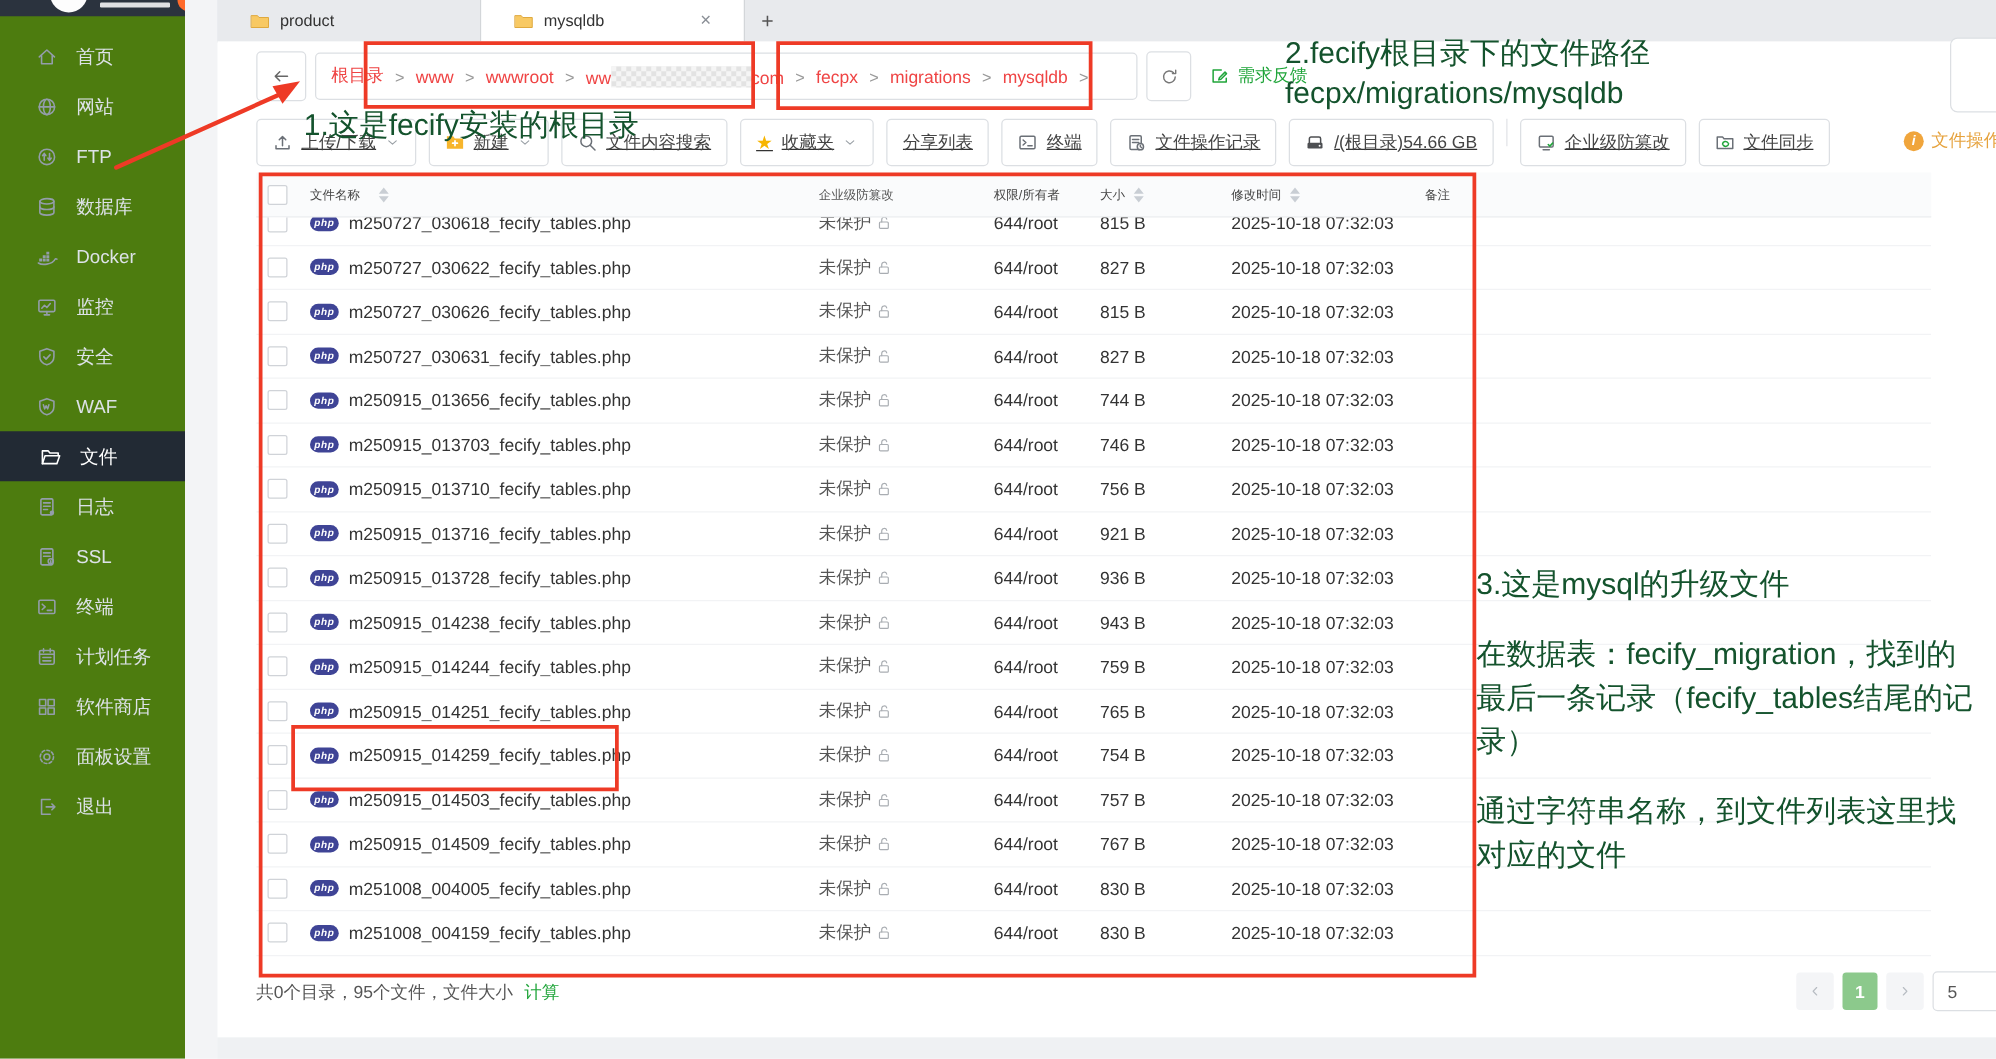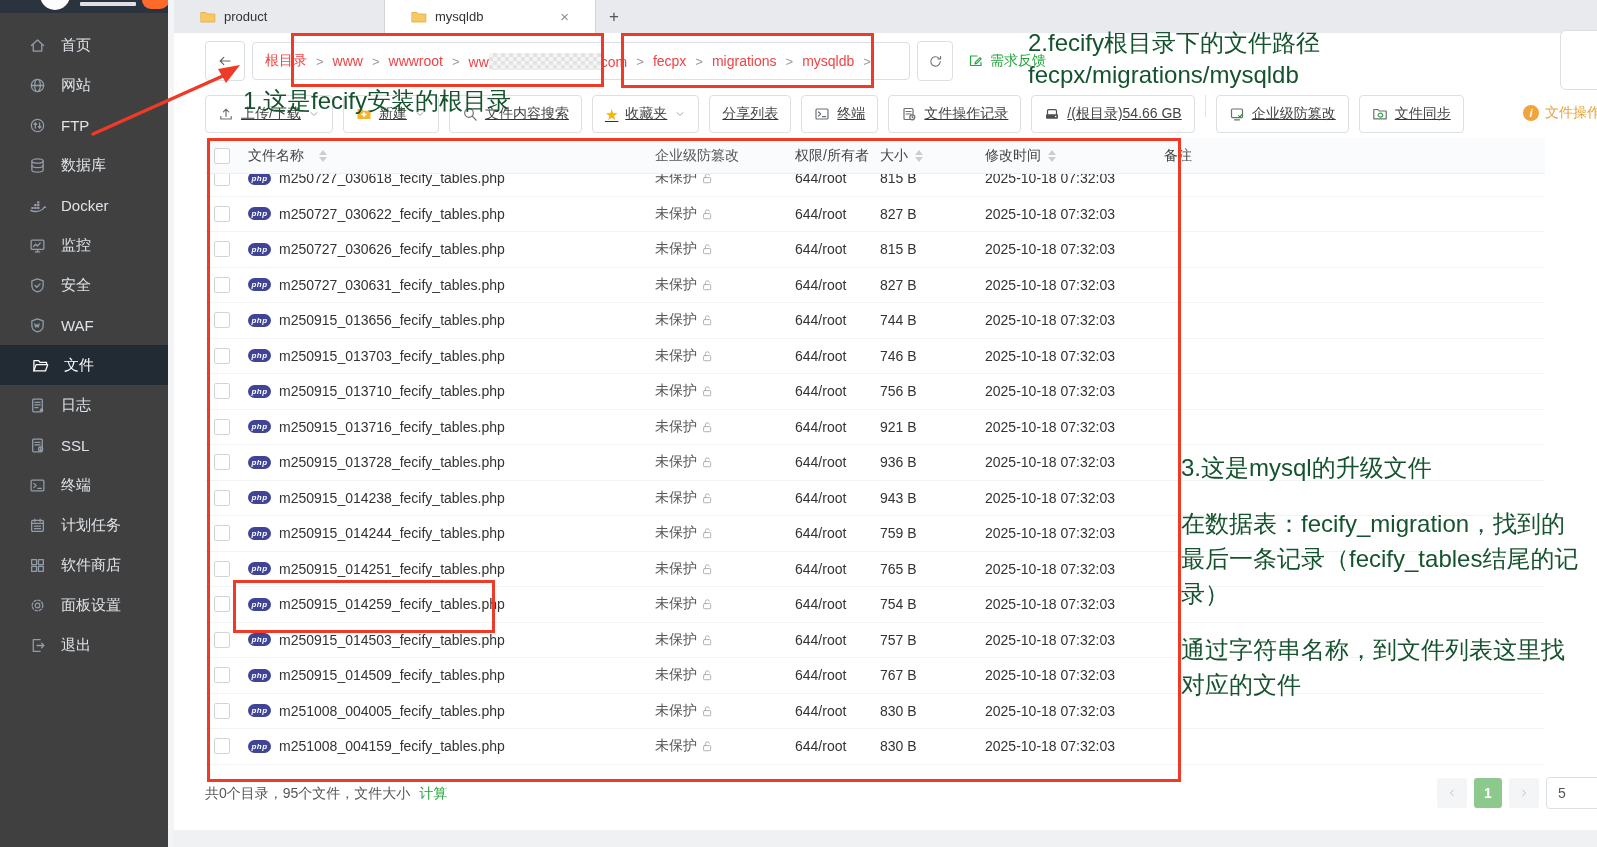--- a/index.html
+++ b/index.html
@@ -2,21 +2,21 @@
 <html><head>
 <meta charset="utf-8">
 <style>
   html,body{margin:0;padding:0;}
   body{
     width:1597px;height:847px;position:relative;overflow:hidden;
     font-family:"Liberation Sans","DejaVu Sans",sans-serif;
     background:#f3f4f6;font-size:14px;color:#333;
   }
   
-  .sidebar{position:absolute;left:0;top:0;bottom:0;width:168px;background:#404040;z-index:5;}
+  .sidebar{position:absolute;left:0;top:0;bottom:0;width:148px;background:#4d7c0f;z-index:5;}
   .logo-row{height:13px;background:#2b333e;position:relative;overflow:hidden;}
   .logo-circle{position:absolute;left:40px;top:-20px;width:30px;height:30px;border-radius:50%;background:#fdfdfd;}
   .logo-textbar{position:absolute;left:80px;top:2px;width:56px;height:4px;background:rgba(255,255,255,.85);border-radius:1px;}
   .logo-badge{position:absolute;left:142px;top:-9px;width:27px;height:18px;border-radius:9px;background:#ff6a2b;}
   .side-menu{padding-top:12px;}
   .side-item{height:40px;display:flex;align-items:center;padding-left:29px;gap:15px;
     color:#dde2e8;font-size:15px;cursor:pointer;}
   .side-item.active{background:#222a34;color:#fff;padding-left:32px;}
   .side-ico{width:17px;height:17px;color:#939daa;flex:0 0 17px;display:flex;}
   .side-item.active .side-ico{color:#fff;}
@@ -57,32 +57,32 @@
   .tb-ico{width:16px;height:16px;color:#6b7077;display:flex;}
   .tb-ico.dark{color:#4d4f52;}
   .star{color:#f7b500;font-size:15px;line-height:1;}
   .chev{width:12px;height:12px;color:#9aa0a6;display:flex;}
   .file-tip{position:absolute;left:1349px;top:71px;display:flex;align-items:center;gap:6px;color:#e6a23c;font-size:14px;white-space:nowrap;}
   .info-ico{width:16px;height:16px;border-radius:50%;background:#f0a53c;color:#fff;font-size:11px;font-style:italic;
     font-weight:bold;display:flex;align-items:center;justify-content:center;}
   
   .ftable{position:absolute;left:31px;top:105px;width:1340px;}
   .thead{height:35px;background:#fafbfc;border-bottom:1px solid #eceef0;display:flex;align-items:center;
-    font-size:14px;color:#444;text-align:center;}
+    font-size:10px;color:#444;text-align:center;}
   .tbody{height:592px;overflow:hidden;}
   .trow{height:35.5px;box-sizing:border-box;display:flex;align-items:center;border-bottom:1px solid #f2f3f5;
     font-size:14px;color:#333;cursor:pointer;}
   .cell{flex:0 0 auto;box-sizing:border-box;display:flex;align-items:center;}
   .c-check{width:43px;padding-left:9px;}
   .c-name{width:407px;gap:8px;overflow:hidden;}
   .c-protect{width:140px;gap:5px;color:#555;}
   .c-perm{width:85px;}
   .c-size{width:105px;}
   .c-mtime{width:155px;}
-  .c-remark{width:40px;margin-left:24px;}
+  .c-remark{width:40px;}
   .cb{width:14px;height:14px;border:1px solid #d0d3d8;border-radius:2px;background:#fff;cursor:pointer;}
   .sorts{display:inline-flex;flex-direction:column;gap:2px;margin-left:7px;}
   .sorts i{display:block;width:0;height:0;border-left:4px solid transparent;border-right:4px solid transparent;}
   .s-up{border-bottom:5px solid #c9ced4;}
   .s-down{border-top:5px solid #c9ced4;}
   .php-badge{width:23px;height:13px;border-radius:7px;background:#3f4496;color:#fff;font-size:8px;font-weight:bold;
     font-style:italic;display:flex;align-items:center;justify-content:center;flex:0 0 23px;letter-spacing:.5px;}
   .lock-ico{width:11px;height:12px;color:#a9adb2;display:flex;}
   
   .stats{position:absolute;left:31px;top:752px;font-size:14px;color:#555;}

